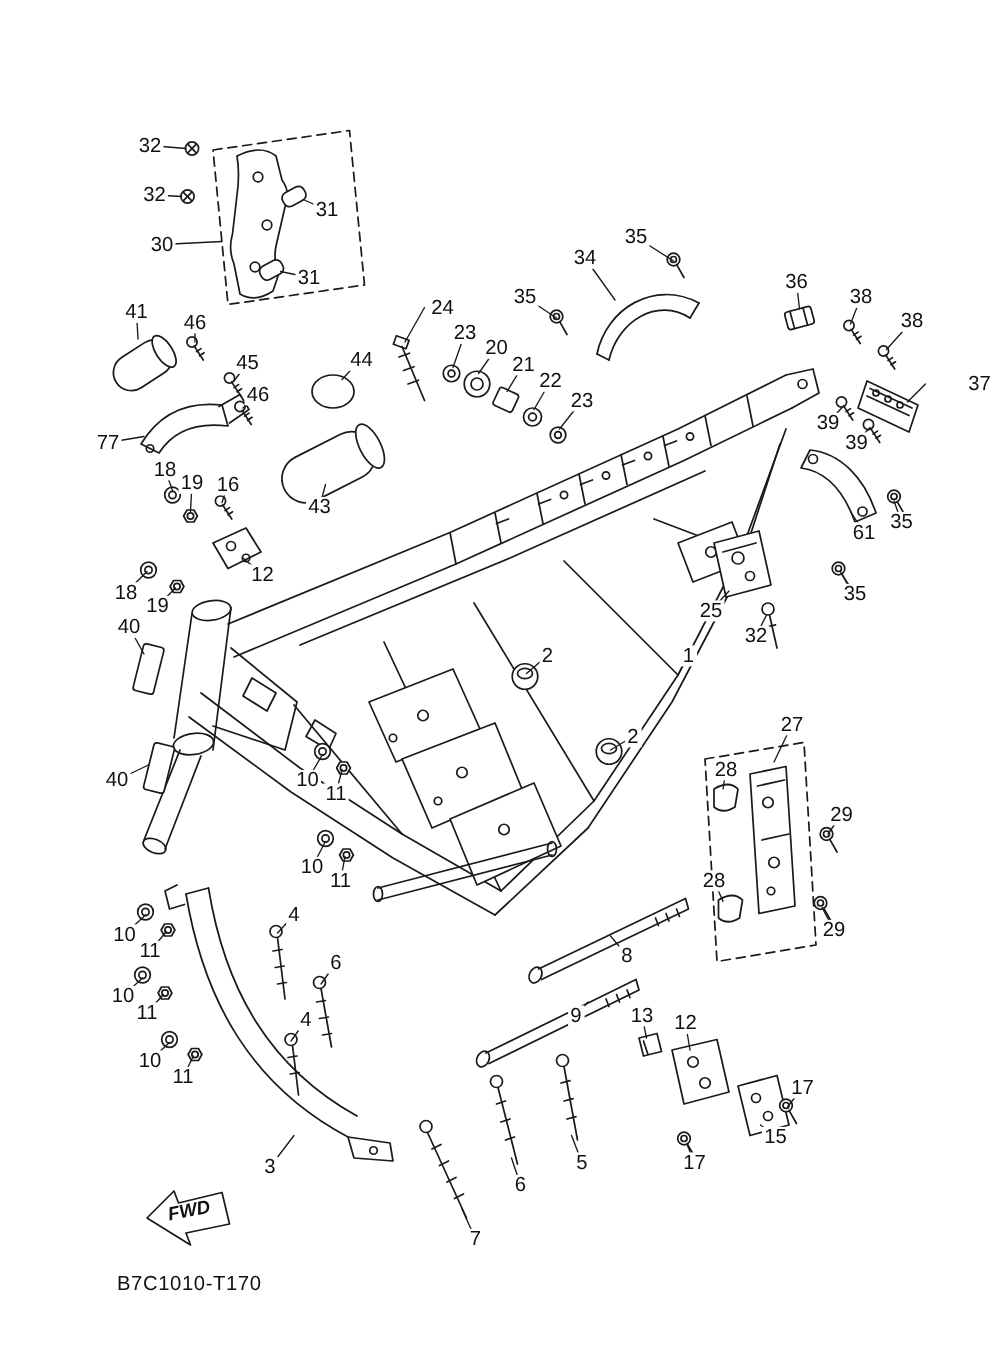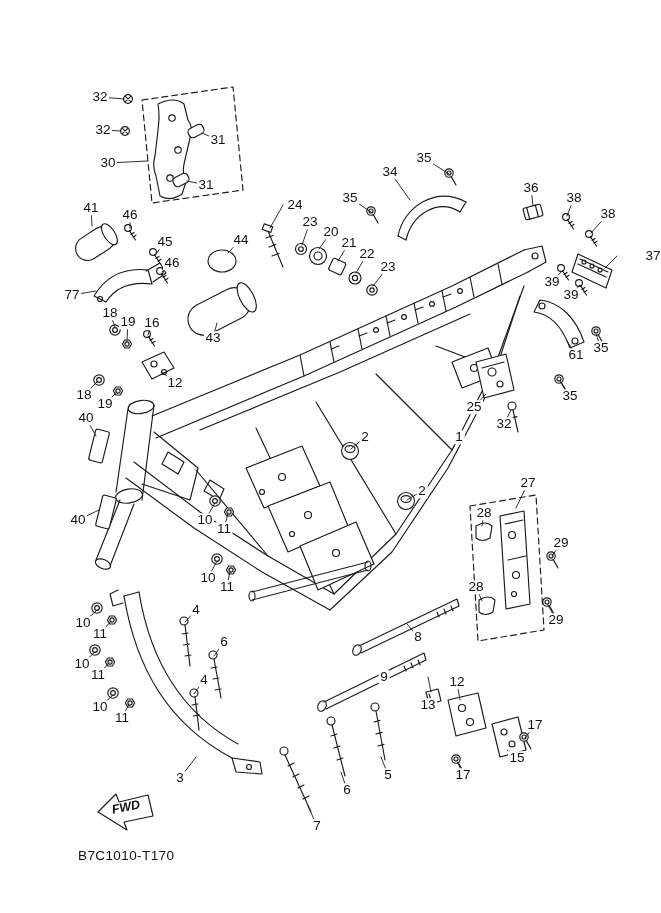--- a/index.html
+++ b/index.html
@@ -460,21 +460,21 @@
       <span class="callout" style="left: 100px; top: 634px;">11</span>
       <span class="callout" style="left: 82px; top: 664px;">10</span>
       <span class="callout" style="left: 98px; top: 675px;">11</span>
       <span class="callout" style="left: 100px; top: 707px;">10</span>
       <span class="callout" style="left: 122px; top: 718px;">11</span>
       <span class="callout" style="left: 196px; top: 610px;">4</span>
       <span class="callout" style="left: 224px; top: 642px;">6</span>
       <span class="callout" style="left: 204px; top: 680px;">4</span>
       <span class="callout" style="left: 418px; top: 637px;">8</span>
       <span class="callout" style="left: 384px; top: 677px;">9</span>
-      <span class="callout" style="left: 428px; top: 677px; margin-top: 28px;">13</span>
+      <span class="callout" style="left: 428px; top: 677px;">13</span>
       <span class="callout" style="left: 457px; top: 682px;">12</span>
       <span class="callout" style="left: 535px; top: 725px;">17</span>
       <span class="callout" style="left: 517px; top: 758px;">15</span>
       <span class="callout" style="left: 463px; top: 775px;">17</span>
       <span class="callout" style="left: 180px; top: 778px;">3</span>
       <span class="callout" style="left: 388px; top: 775px;">5</span>
       <span class="callout" style="left: 347px; top: 790px;">6</span>
       <span class="callout" style="left: 317px; top: 826px;">7</span>
     </div>
 

